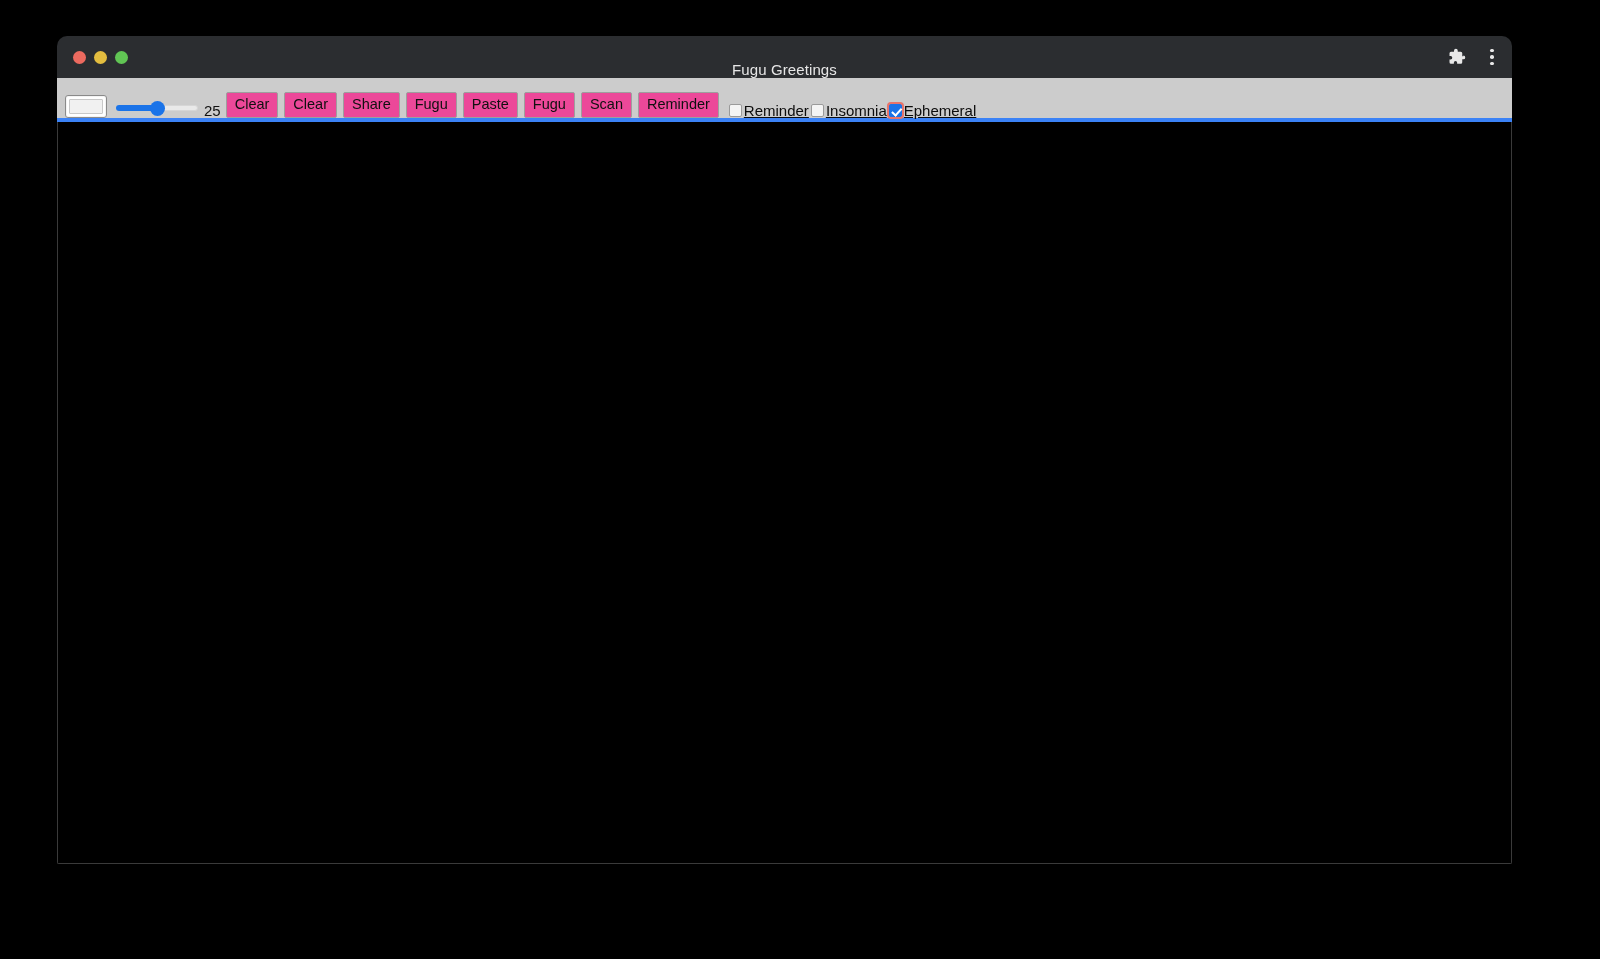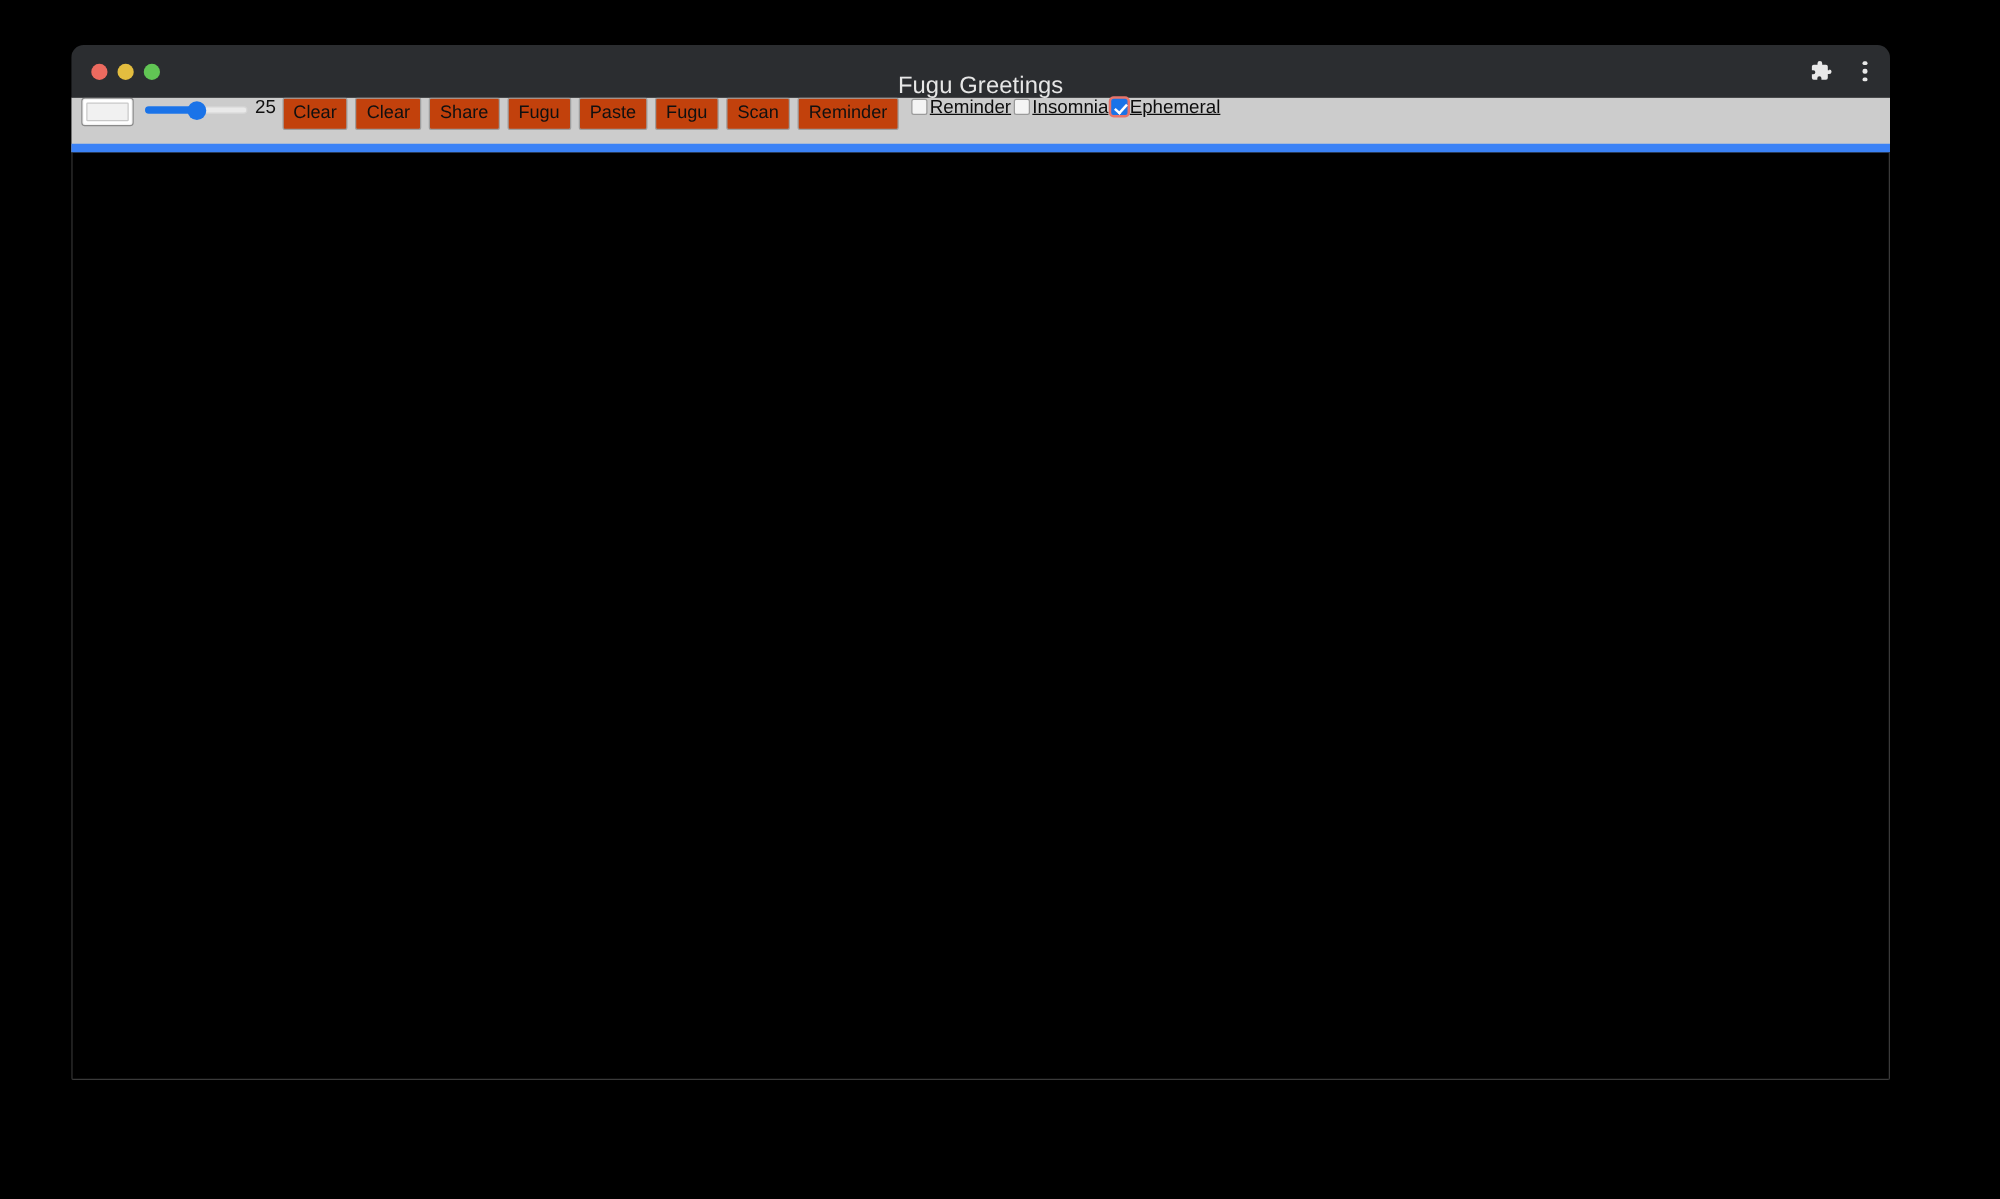--- a/index.html
+++ b/index.html
@@ -57,21 +57,21 @@
   }
   .tl-close  { background: #ec6a5f; }
   .tl-min    { background: #e3bd3f; }
   .tl-max    { background: #61c554; }
 
   #window-title {
     position: absolute;
     left: 0; right: 0;
     text-align: center;
     color: #e6e6e6;
-    font-size: 19px;
+    font-size: 15px;
     font-family: "Liberation Sans", sans-serif;
     pointer-events: none;
     letter-spacing: 0.1px;
     margin-top: 24px;
   }
 
   .titlebar-right {
     position: absolute;
     right: 10px;
     top: 0;
@@ -103,24 +103,24 @@
     border-radius: 50%;
     background: #e8e8e8;
     display: block;
   }
 
   
   #toolbar {
     height: 44px;
     background: #cccccc;
     display: flex;
-    align-items: flex-start;
+    align-items: flex-end;
     padding: 0 6px 0 8px;
     gap: 0;
-    border-bottom: 7px solid #3b82f6;
+    border-bottom: 4px solid #3b82f6;
   }
 
   
   #color-picker {
     width: 42px;
     height: 23px;
     border: 1px solid #8a8a8a;
     border-radius: 3px;
     background: #ffffff;
     padding: 3px;
@@ -173,21 +173,21 @@
     font-size: 15px;
     color: #111111;
     margin-right: 5px;
     line-height: 1;
   }
 
   .tb-button {
     font-family: "Liberation Sans", sans-serif;
     font-size: 14.5px;
     color: #101010;
-    background: #c2410c;
+    background: #ec4899;
     border: 1px solid #9e9e9e;
     border-radius: 2px;
     padding: 3px 8px 4px;
     margin-right: 6px;
     line-height: 1.15;
     cursor: default;
     white-space: nowrap;
   }
 
   .checkbox-group {

